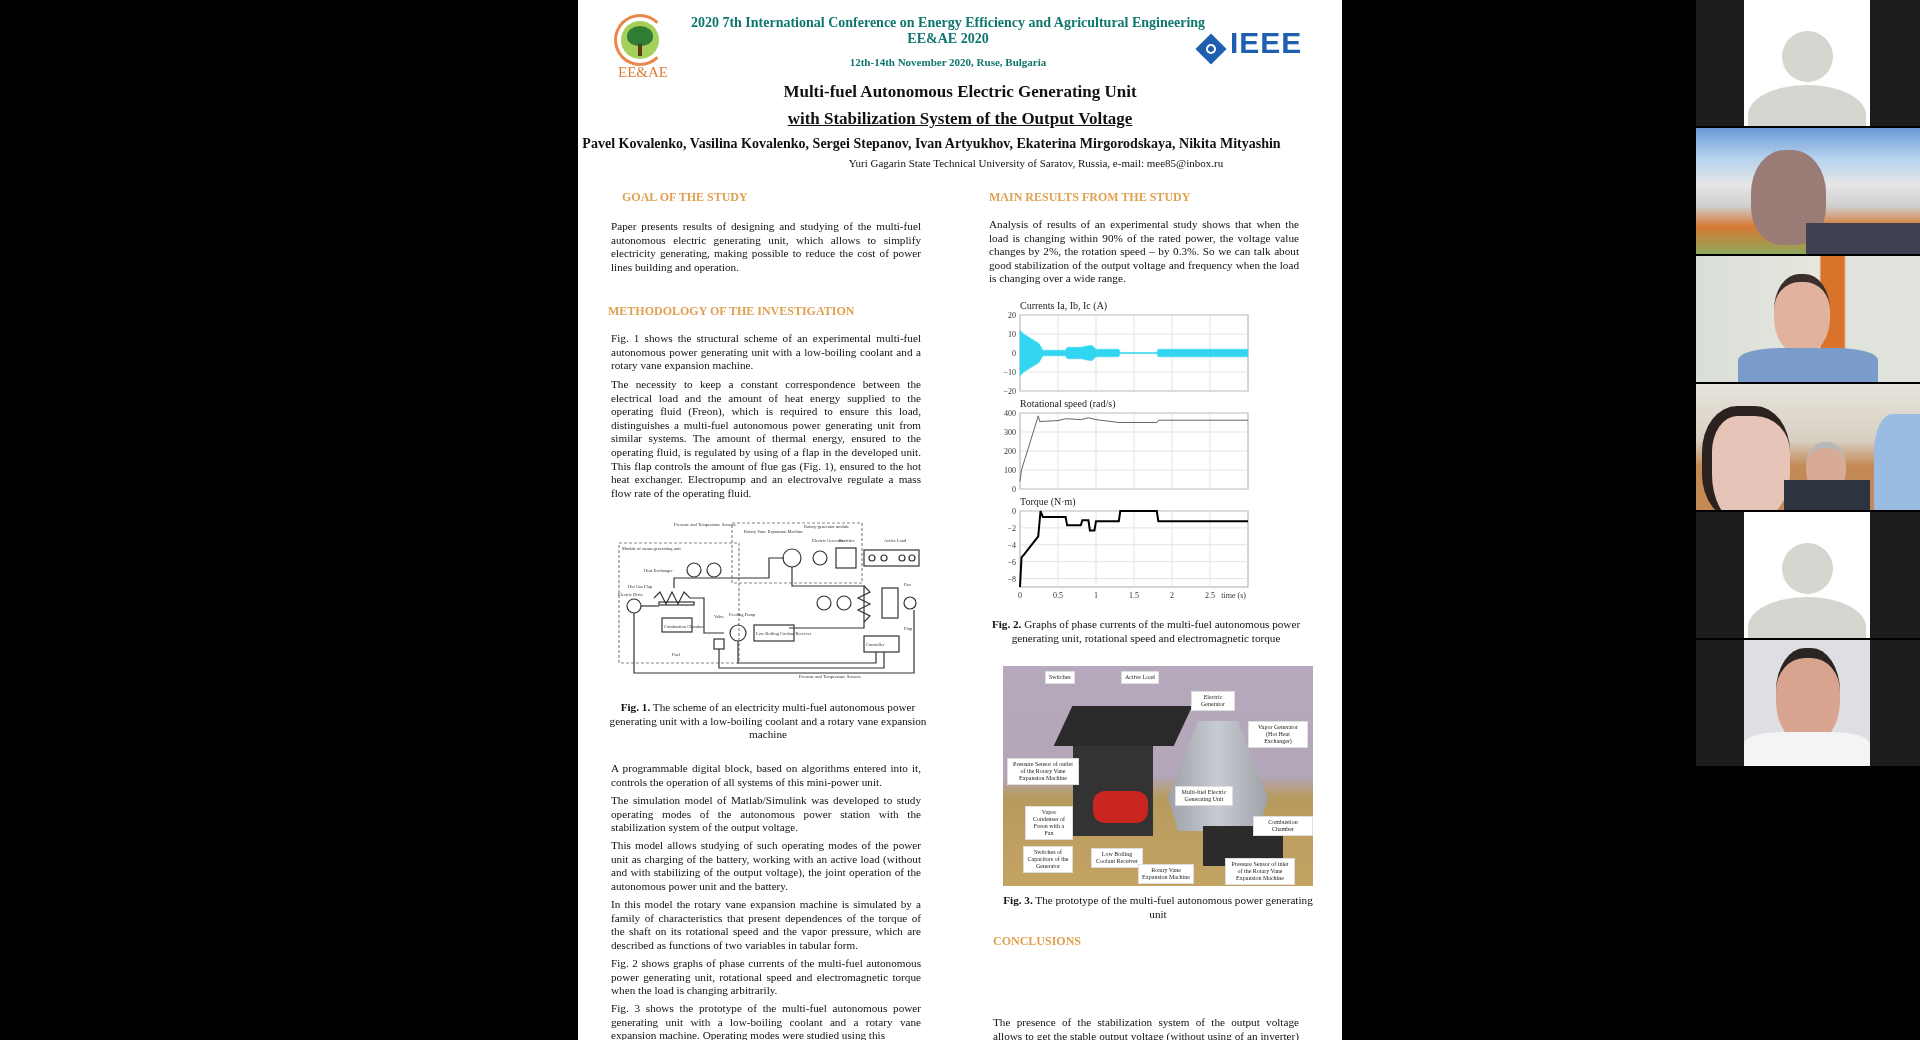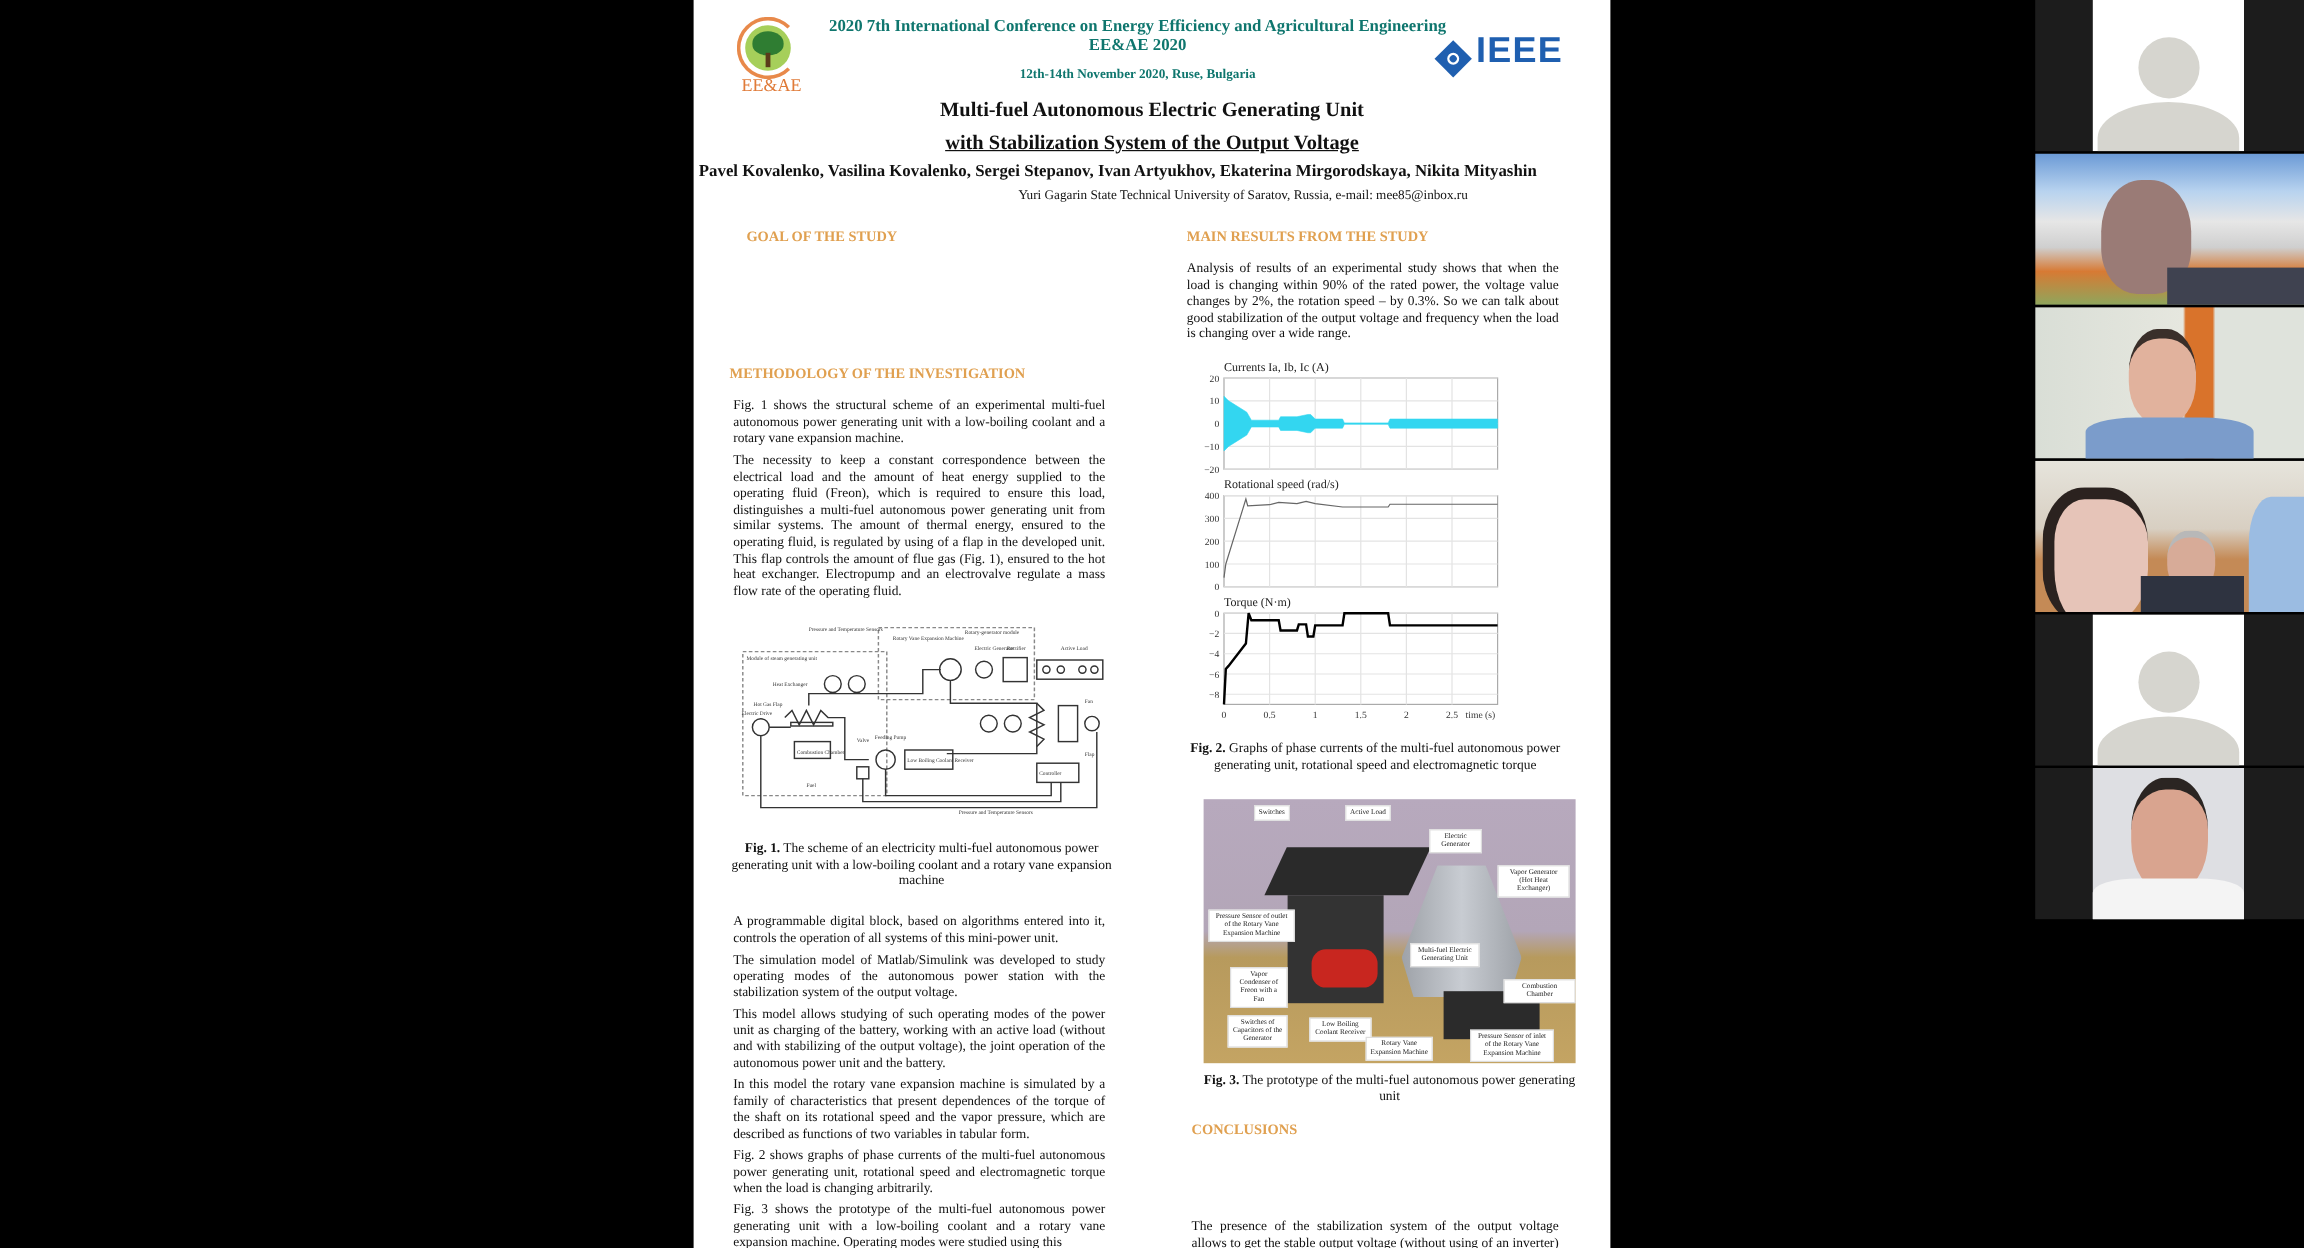--- a/index.html
+++ b/index.html
@@ -57,20 +57,21 @@
     <div class="ieee">
       <div class="diamond"></div>
       <span class="word">IEEE</span>
     </div>
     <div class="title t1">Multi-fuel Autonomous Electric Generating Unit</div>
     <div class="title t2">with Stabilization System of the Output Voltage</div>
     <div class="authors">Pavel  Kovalenko, Vasilina Kovalenko, Sergei Stepanov, Ivan Artyukhov, Ekaterina Mirgorodskaya, Nikita Mityashin</div>
     <div class="affil">Yuri Gagarin State Technical University of Saratov, Russia, e-mail: mee85@inbox.ru</div>
 
     <div class="heading" style="left:44px;top:190px;">GOAL OF THE STUDY</div>
+    <div class="para" style="left:33px;top:220px;width:310px;">Paper presents results of designing and studying of the multi-fuel autonomous electric generating unit, which allows to simplify electricity generating, making possible to reduce the cost of power lines building and operation.</div>
 
     <div class="heading" style="left:30px;top:304px;">METHODOLOGY OF THE INVESTIGATION</div>
     <div class="para" style="left:33px;top:332px;width:310px;">Fig. 1 shows the structural scheme of an experimental multi-fuel autonomous power generating unit with a low-boiling coolant and a rotary vane expansion machine.</div>
     <div class="para" style="left:33px;top:378px;width:310px;">The necessity to keep a constant correspondence between the electrical load and the amount of heat energy supplied to the operating fluid (Freon), which is required to ensure this load, distinguishes a multi-fuel autonomous power generating unit from similar systems. The amount of thermal energy, ensured to the operating fluid, is regulated by using of a flap in the developed unit. This flap controls the amount of flue gas (Fig. 1), ensured to the hot heat exchanger. Electropump and an electrovalve regulate a mass flow rate of the operating fluid.</div>
 
     <svg class="fig" style="left:36px;top:518px;" width="310" height="162" viewBox="0 0 310 162">
       <g fill="none" stroke="#333" stroke-width="1.2">
         <rect x="5" y="25" width="120" height="120" stroke-dasharray="3,2" stroke="#888"></rect>
         <rect x="118" y="5" width="130" height="60" stroke-dasharray="3,2" stroke="#888"></rect>
         <circle cx="80" cy="52" r="7"></circle>

